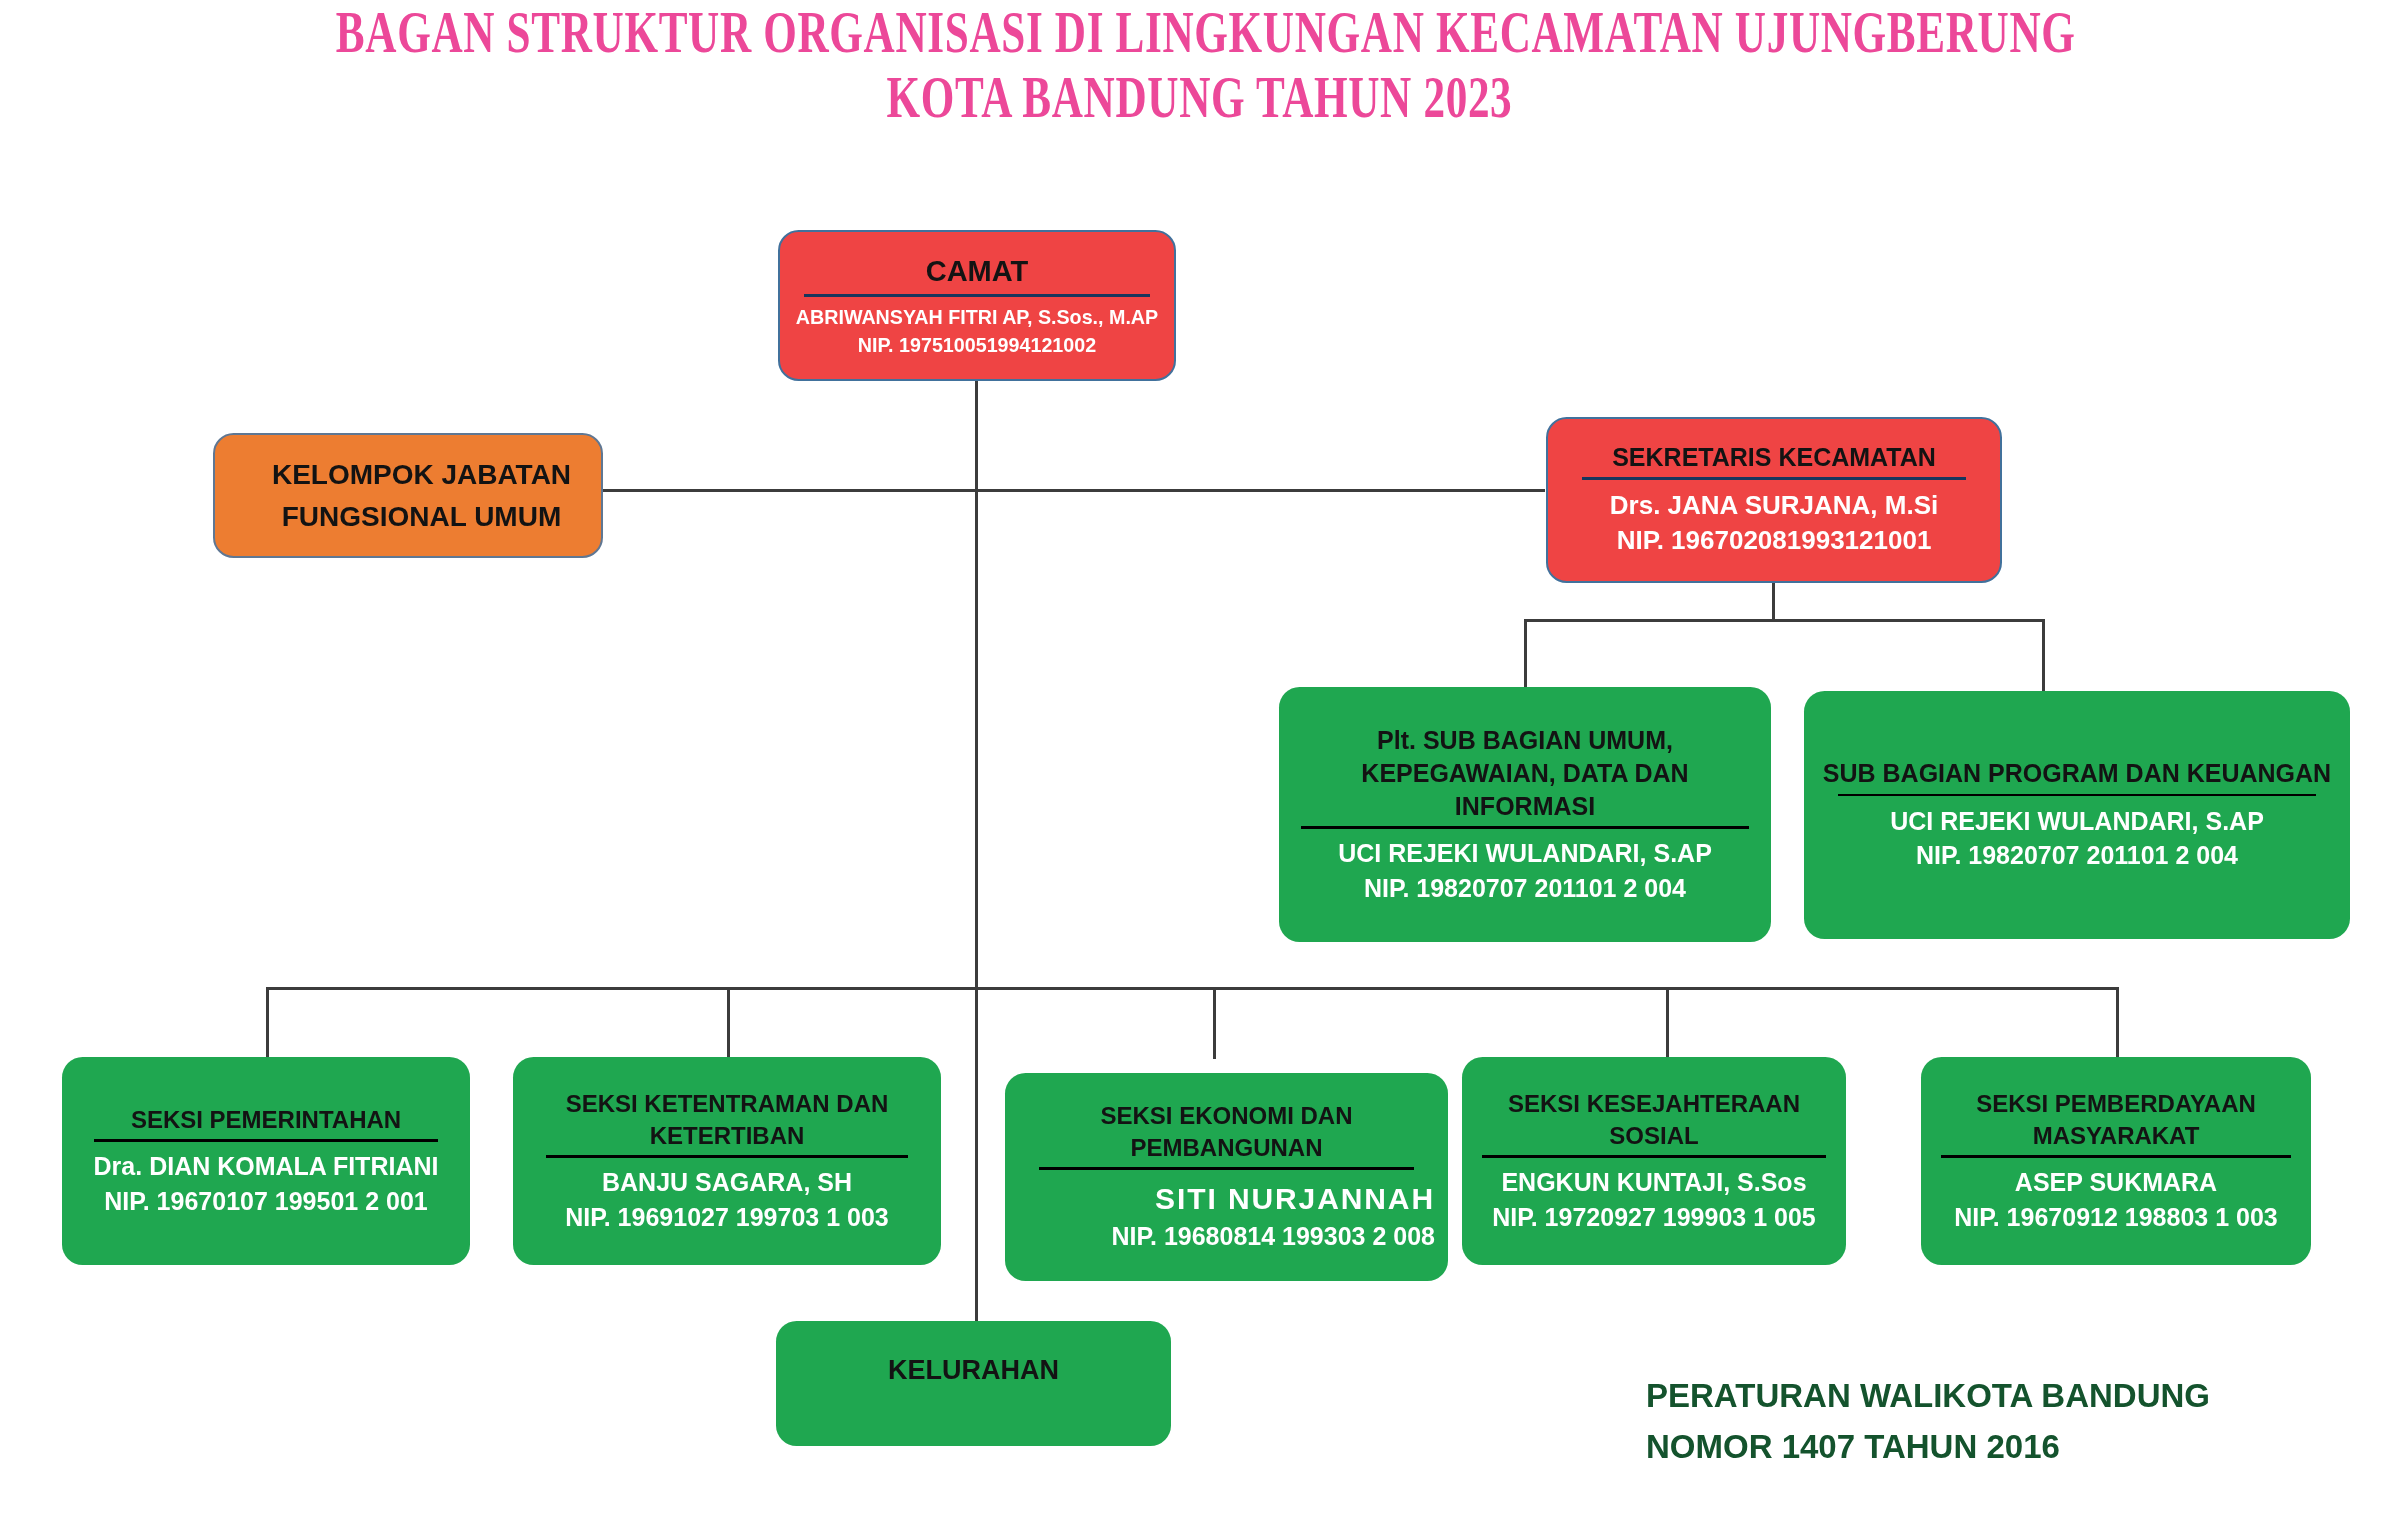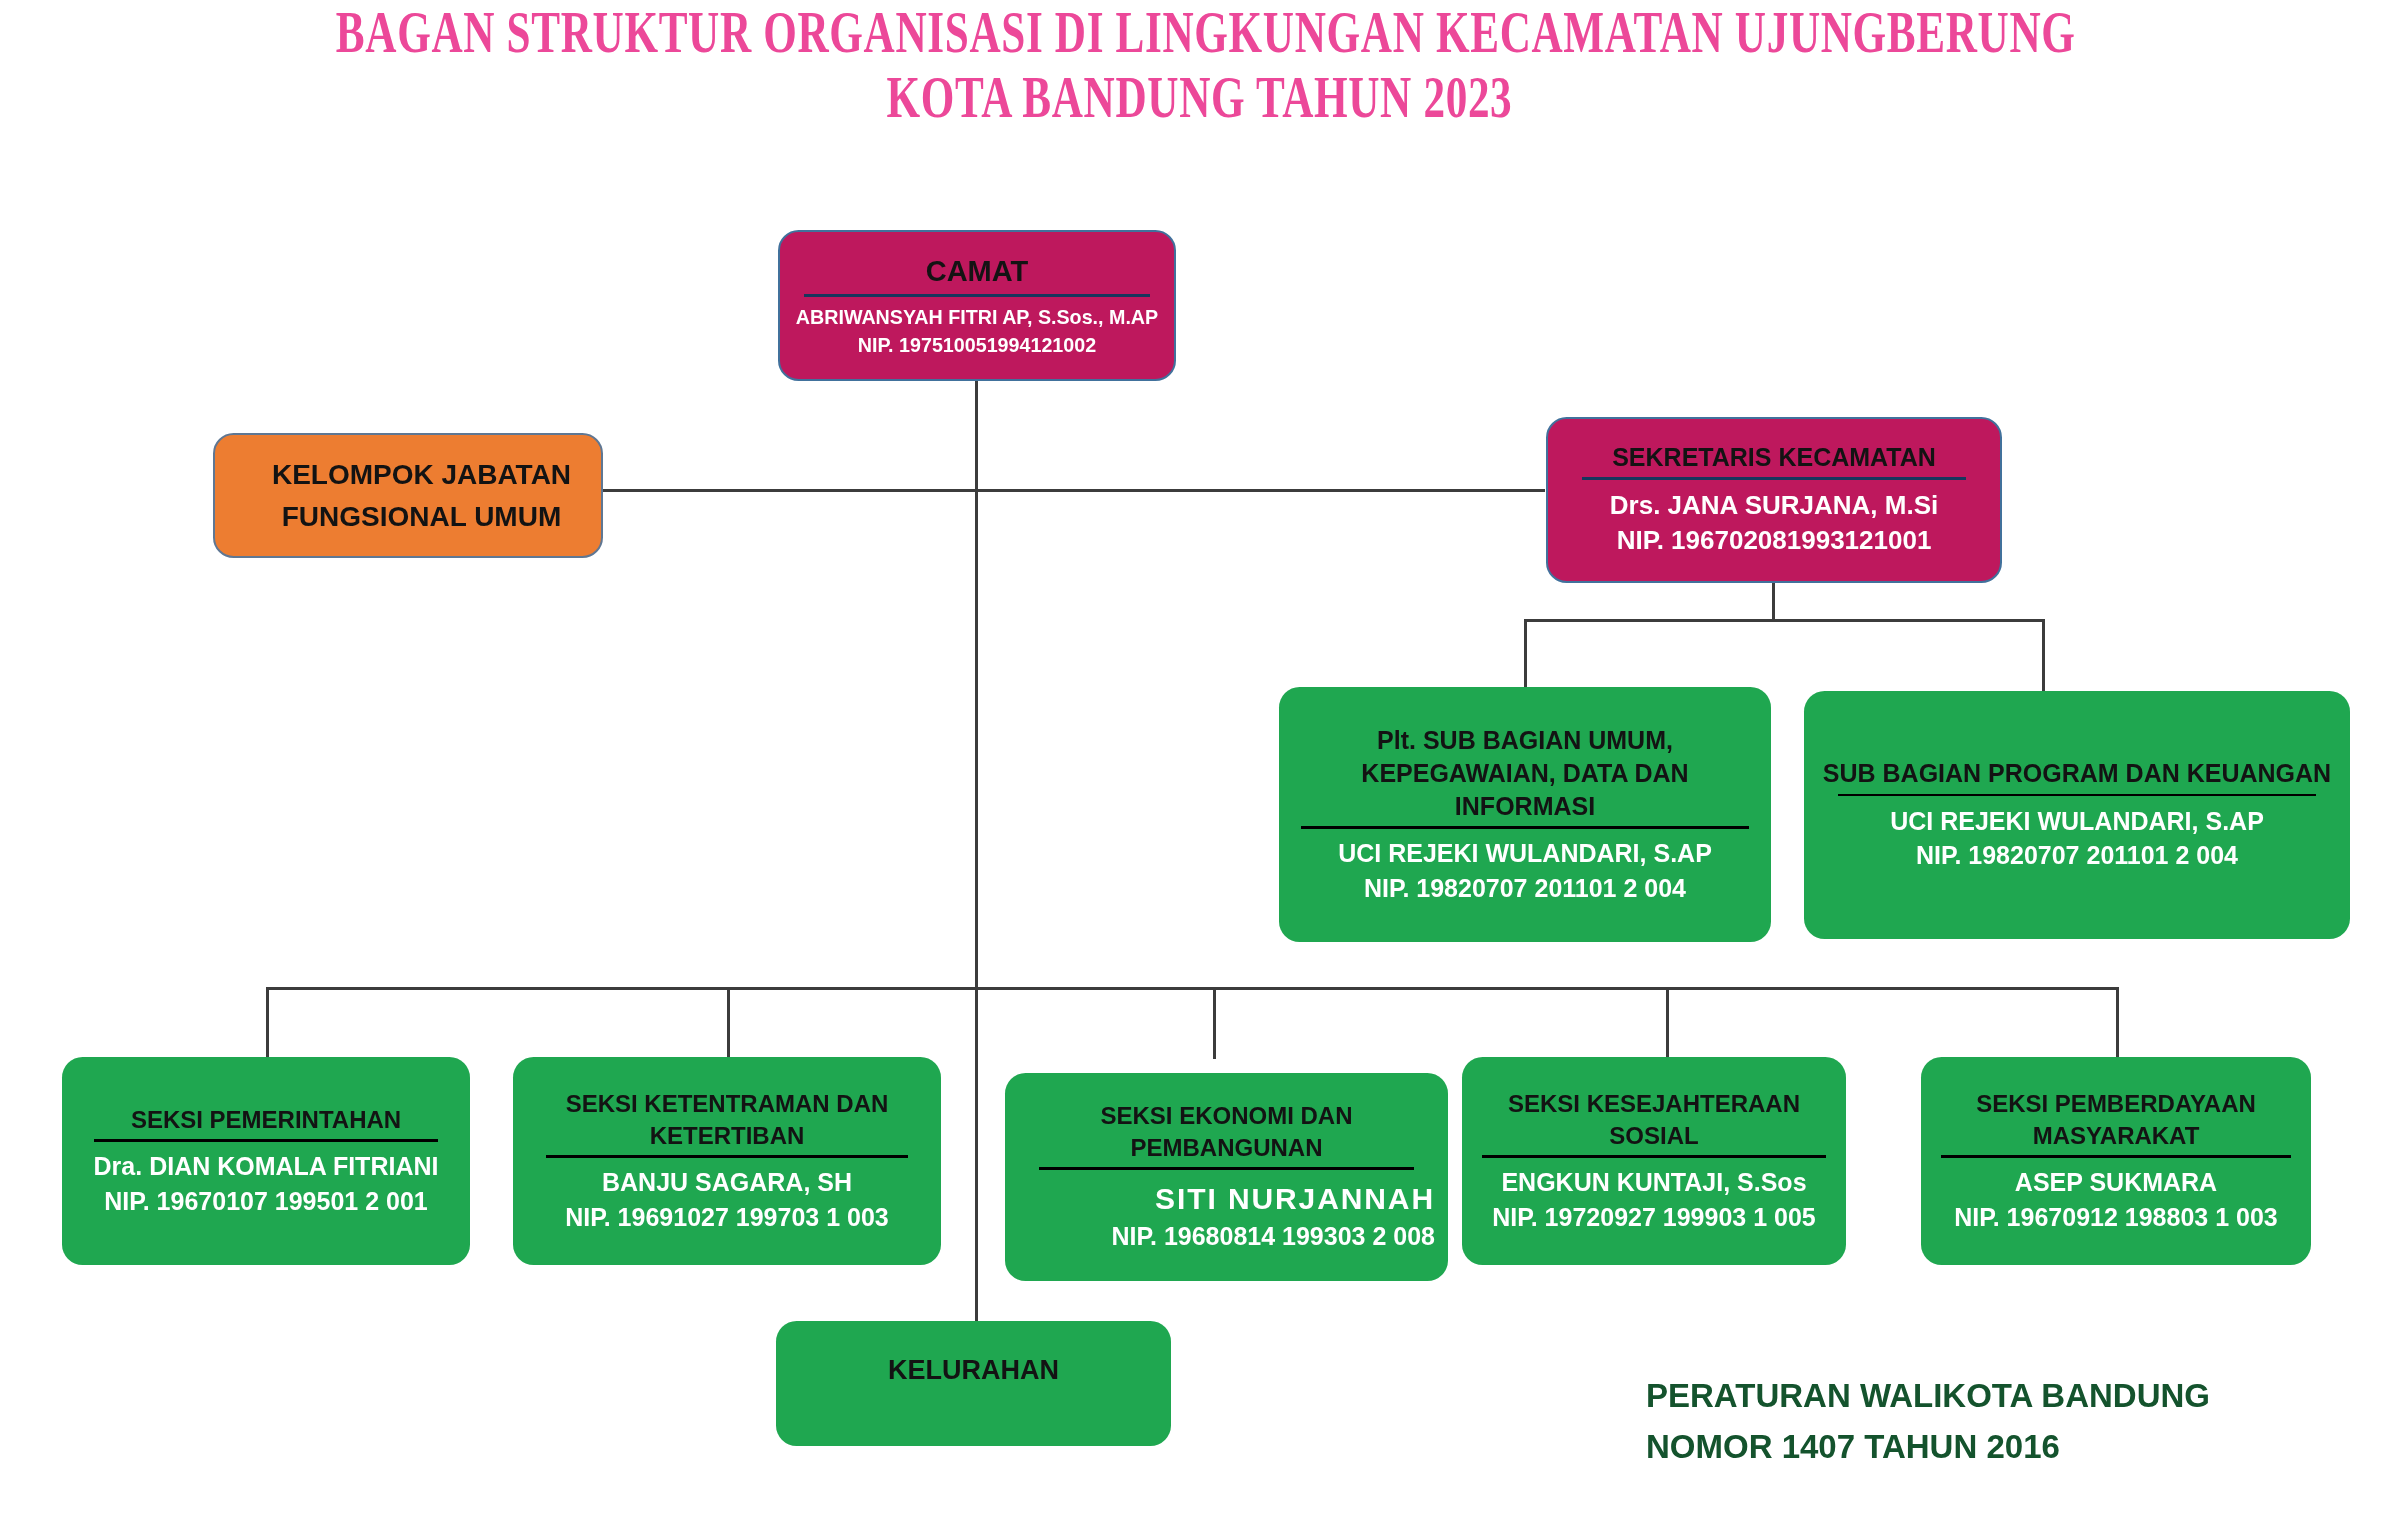--- a/index.html
+++ b/index.html
@@ -9,21 +9,21 @@
   
   .chart-title{position:absolute;left:0;right:0;top:0;text-align:center;
        font-family:"Liberation Serif", serif;font-weight:700;color:#ec4899;}
   .chart-title .tline{font-size:60px;line-height:1.08;transform:scaleX(0.72);
        transform-origin:50% 50%;white-space:nowrap;letter-spacing:0.9px;}
 
   
   .box{position:absolute;border-radius:20.6px;box-sizing:border-box;
        display:flex;flex-direction:column;align-items:center;justify-content:center;
        text-align:center;font-weight:bold;padding:9.4px 13px;}
-  .blue{background:#be185d;border:2.8px solid #41719C;}
+  .blue{background:#ef4444;border:2.8px solid #41719C;}
   .orange{background:#ED7D31;border:2.8px solid #5F7793;padding-left:40px;}
   .green{background:#1FA750;border:none;}
 
   .role{color:#131313;line-height:1.32;}
   .rule{height:2.8px;width:90%;margin:3.7px auto 7.5px auto;}
   .rule.navy{background:#17365D;}
   .rule.black{background:#000;}
   .pname,.pnip{color:#ffffff;line-height:1.38;}
 
   

